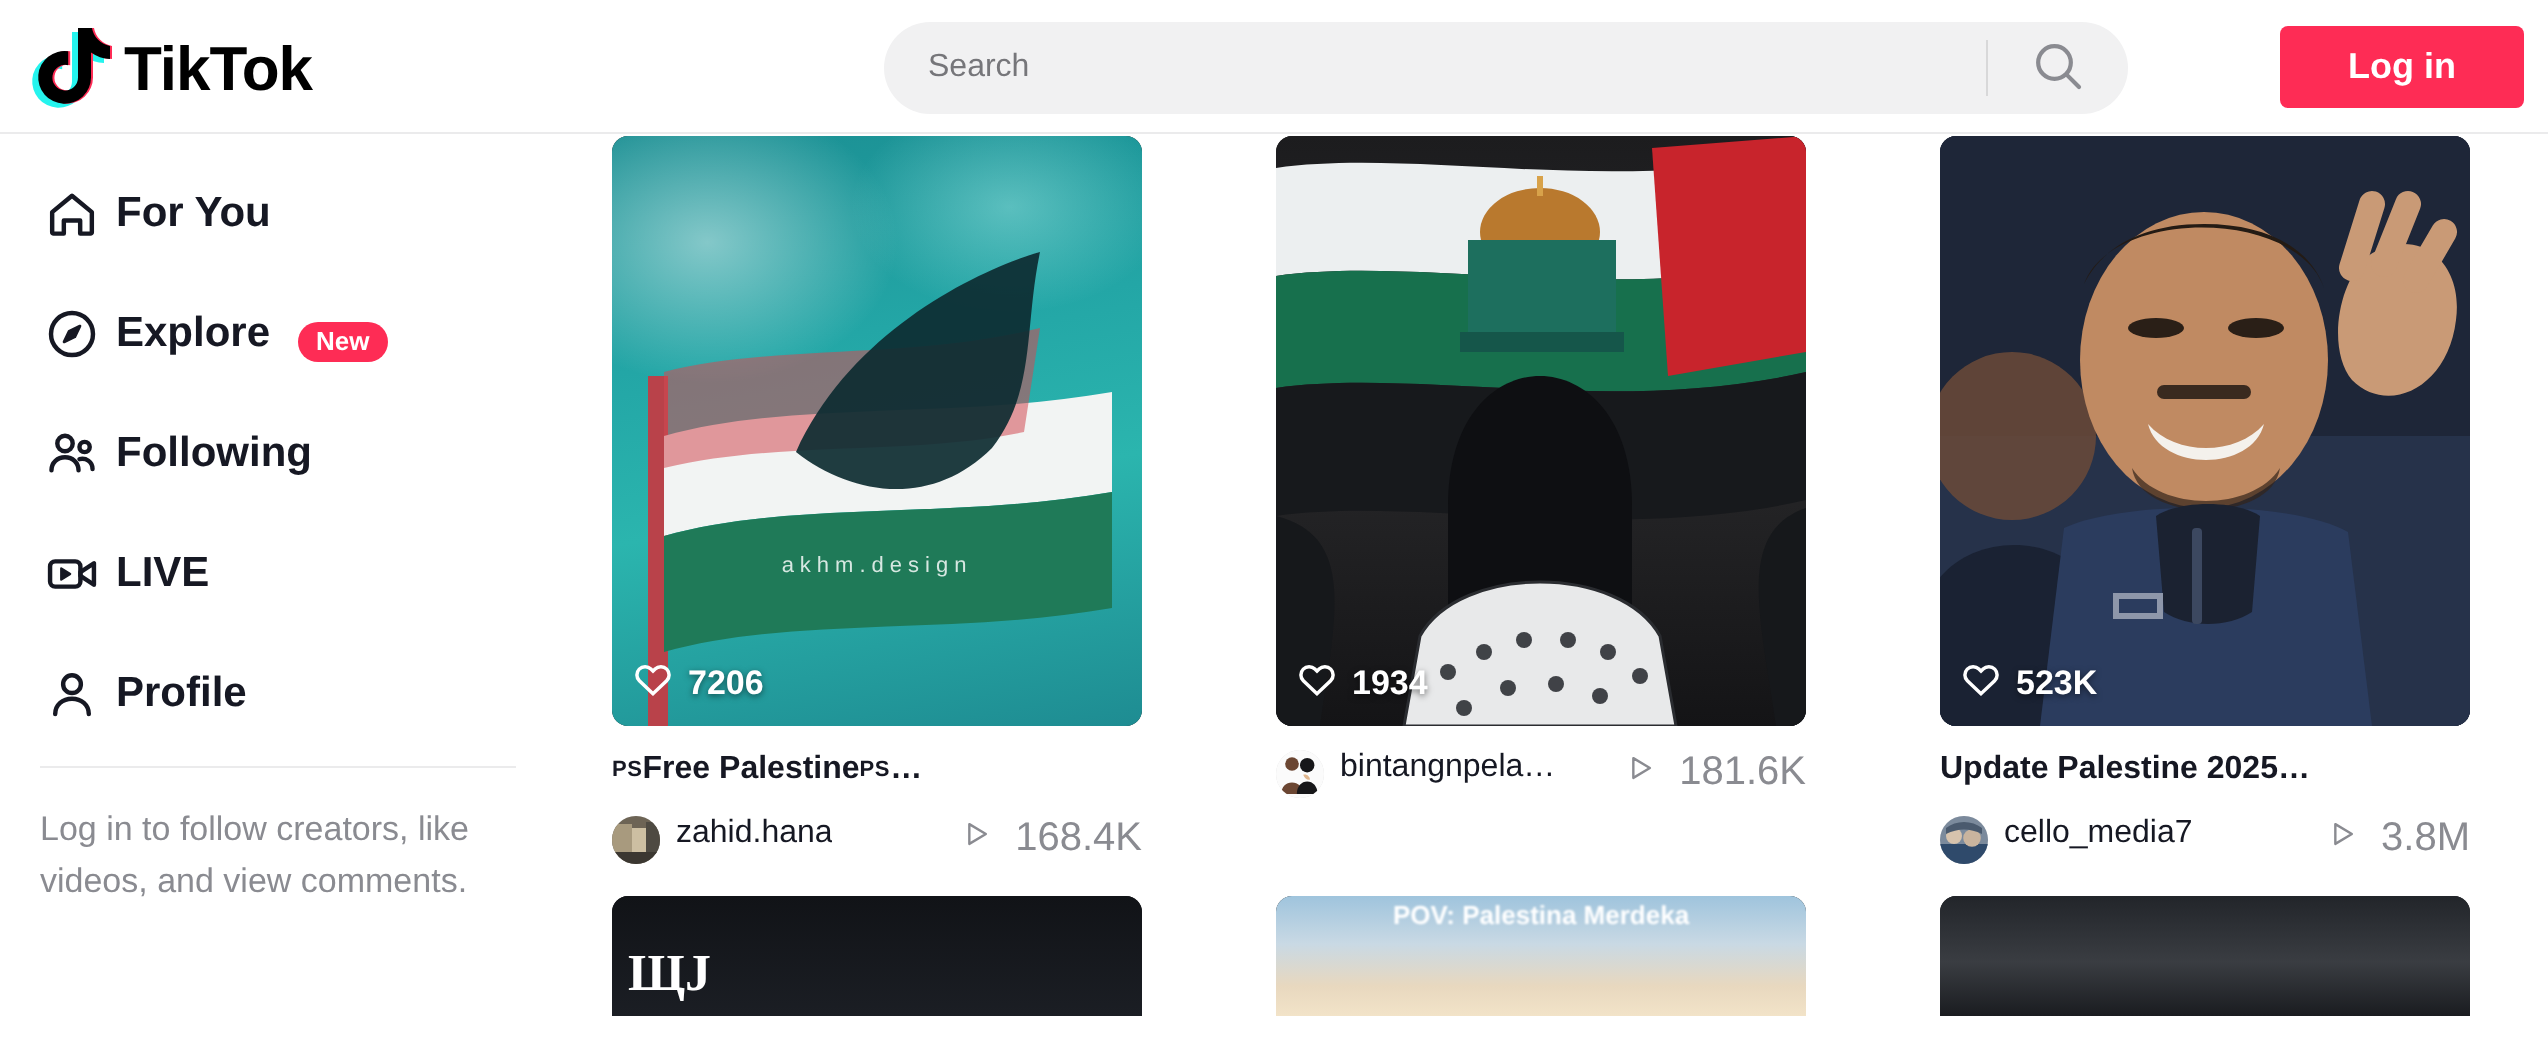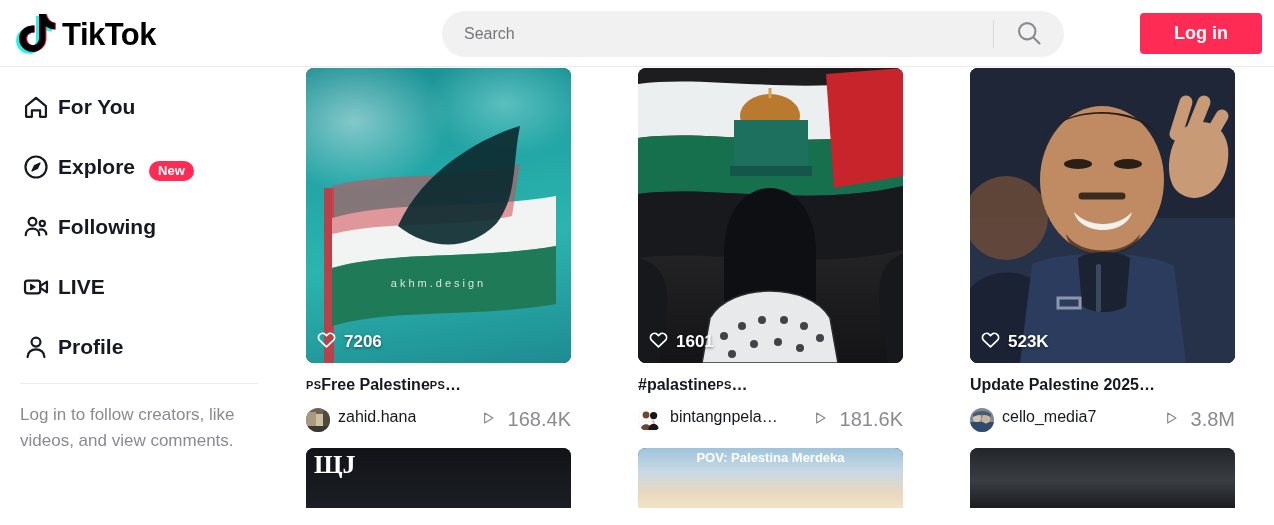--- a/index.html
+++ b/index.html
@@ -197,21 +197,21 @@
     color: rgba(255,255,255,.82);
     font-size: 11px; letter-spacing: 3px;
   }
   .row2-text {
     position: absolute; left: 0; right: 0; top: 2px;
     text-align: center; color: #fff;
     font-size: 13px; font-weight: bold;
     filter: blur(.6px);
   }
   .row2-glyph {
-    position: absolute; left: 8px; top: 2px;
+    position: absolute; left: 8px; top: 24px;
     color: #fff; font-size: 26px; font-weight: bold;
     font-family: "Liberation Serif", serif;
   }
   .row2 .thumb { height: 60px; border-radius: 8px 8px 0 0; }
 </style>
 </head>
 <body>
 
 <div class="header">
 
@@ -378,25 +378,22 @@
           </g>
           <path d="M0 190 C40 200 30 240 22 295 L0 295 Z" fill="#16181b"></path>
           <path d="M265 186 C230 198 242 240 250 295 L265 295 Z" fill="#16181b"></path>
         </svg>
         <div class="likes">
           <span>
             <svg width="21" height="21" viewBox="0 0 24 24" fill="none" stroke="#fff" stroke-width="2">
               <path d="M12 20.4 4.2 13a4.7 4.7 0 0 1 6.6-6.7L12 7.5l1.2-1.2A4.7 4.7 0 0 1 19.8 13z"></path>
             </svg>
           </span>
-          <span>1601</span>
+          <span>1934</span>
         </div>
-      </div>
-      <div class="caption">
-        <span>#palastine</span><span class="flag-ps">PS</span><span>…</span>
       </div>
       <div class="meta">
         <span class="avatar">
           <svg width="24" height="24" viewBox="0 0 24 24">
             <rect width="24" height="24" fill="#fbfbfb"></rect>
             <circle cx="8" cy="7" r="3.4" fill="#6b4632"></circle>
             <path d="M2.6 22c0-3.6 2.4-5.8 5.4-5.8s5.4 2.2 5.4 5.8z" fill="#6b4632"></path>
             <circle cx="15.6" cy="7.6" r="3.6" fill="#171719"></circle>
             <path d="M10.4 22c0-3.8 2.4-6.2 5.2-6.2s5.2 2.4 5.2 6.2z" fill="#171719"></path>
             <path d="M13.6 12.4c1.6-.6 3.2.6 3.4 2.4-1.2.4-2.6-.4-3.4-2.4z" fill="#e0b68d"></path>

